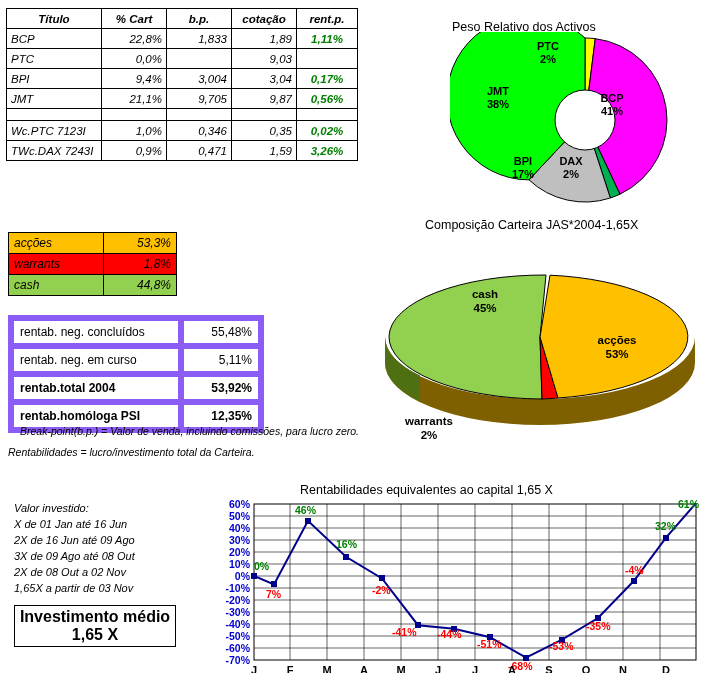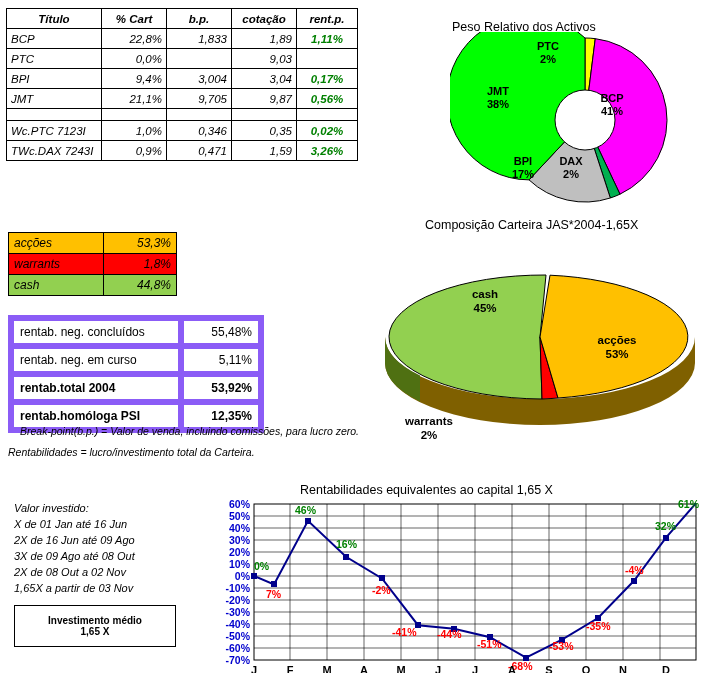--- a/index.html
+++ b/index.html
@@ -44,21 +44,21 @@
   .note{font-size:10.5px;font-style:italic;}
   #note1{left:8px;top:425px;margin-left:12px;}
   #note2{left:8px;top:446px;}
 
   
   #invested{left:14px;top:500px;font-size:11px;line-height:16px;font-style:italic;}
 
   
   #investbox{left:14px;top:605px;width:160px;height:40px;border:1px solid #000;
     display:flex;flex-direction:column;align-items:center;justify-content:center;}
-  #investbox div{font-weight:bold;font-size:10px;}
+  #investbox div{font-weight:bold;font-size:16px;}
 
   
   .ctitle{font-weight:normal;font-size:12.5px;font-family:"Liberation Sans", sans-serif;}
   #t-donut{left:452px;top:20px;}
   #t-pie{left:425px;top:218px;}
   #t-line{left:300px;top:483px;}
 
   
   .dlabel{font-weight:bold;font-size:11px;text-align:center;line-height:13px;}
 

